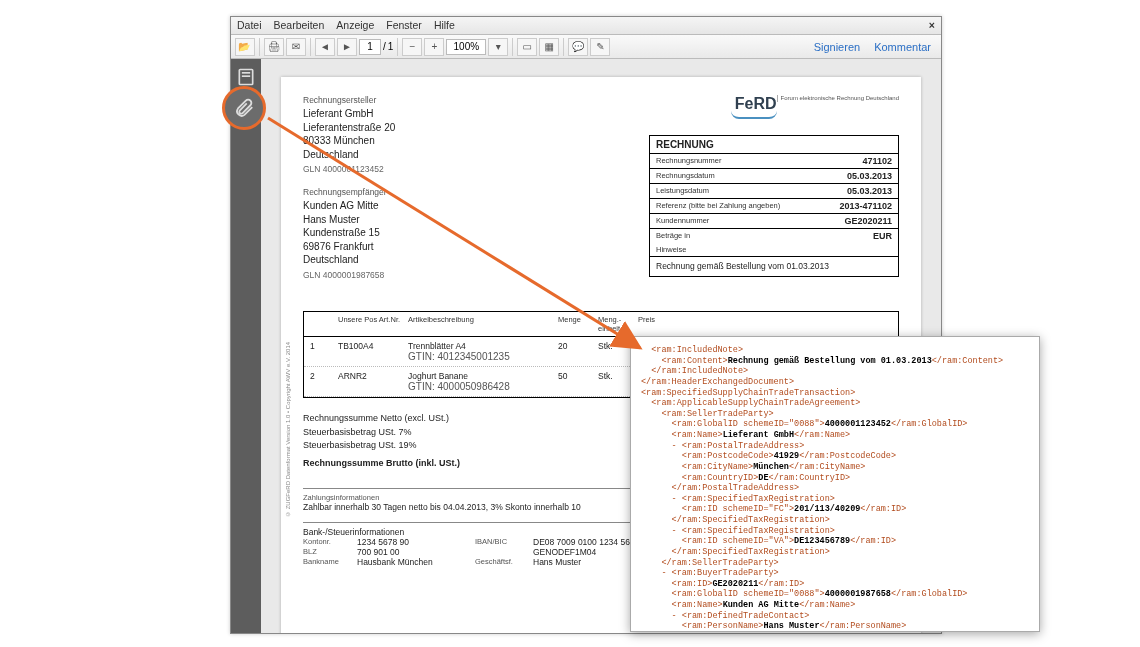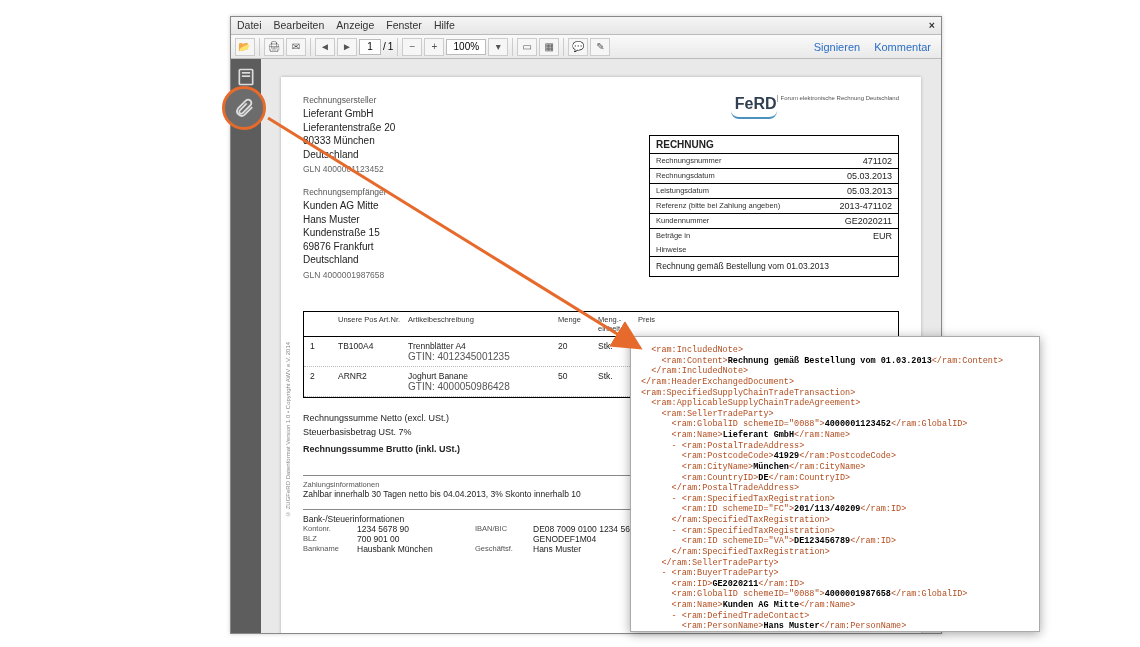--- a/index.html
+++ b/index.html
@@ -113,21 +113,21 @@
     font-weight:bold; padding:3px 6px; border-bottom:1px solid #000;
     font-size:10px;
   }
   .infobox .row {
     display:flex; justify-content:space-between;
     border-bottom:1px solid #000;
     padding:2px 6px;
   }
   .infobox .row:last-child { border-bottom:none; }
   .infobox .row .lab { font-size:7.5px; color:#333; }
-  .infobox .row .val { font-weight:normal; font-size:9px; }
+  .infobox .row .val { font-weight:bold; font-size:9px; }
   .infobox .note { padding:4px 6px; font-size:8.5px; line-height:1.3; }
 
   
   .items {
     margin-top: 18px;
     border:1px solid #000;
     font-size:8.5px;
   }
   .items .thead, .items .trow {
     display:grid;
@@ -373,20 +373,21 @@
                 <div>50</div>
                 <div>Stk.</div>
                 <div></div>
               </div>
             </div>
         </div>
 
         <div class="totals">
           <div>Rechnungssumme Netto (excl. USt.)</div>
           <div>Steuerbasisbetrag USt. 7%</div>
+          <div>Steuerbasisbetrag USt. 19%</div>
           <div class="brutto">Rechnungssumme Brutto (inkl. USt.)</div>
         </div>
 
         <div class="payment">
           <div class="pay-lab">Zahlungsinformationen</div>
           <div>Zahlbar innerhalb 30 Tagen netto bis 04.04.2013, 3% Skonto innerhalb 10</div>
         </div>
 
         <div class="bank">
           <div class="pay-lab">Bank-/Steuerinformationen</div>

